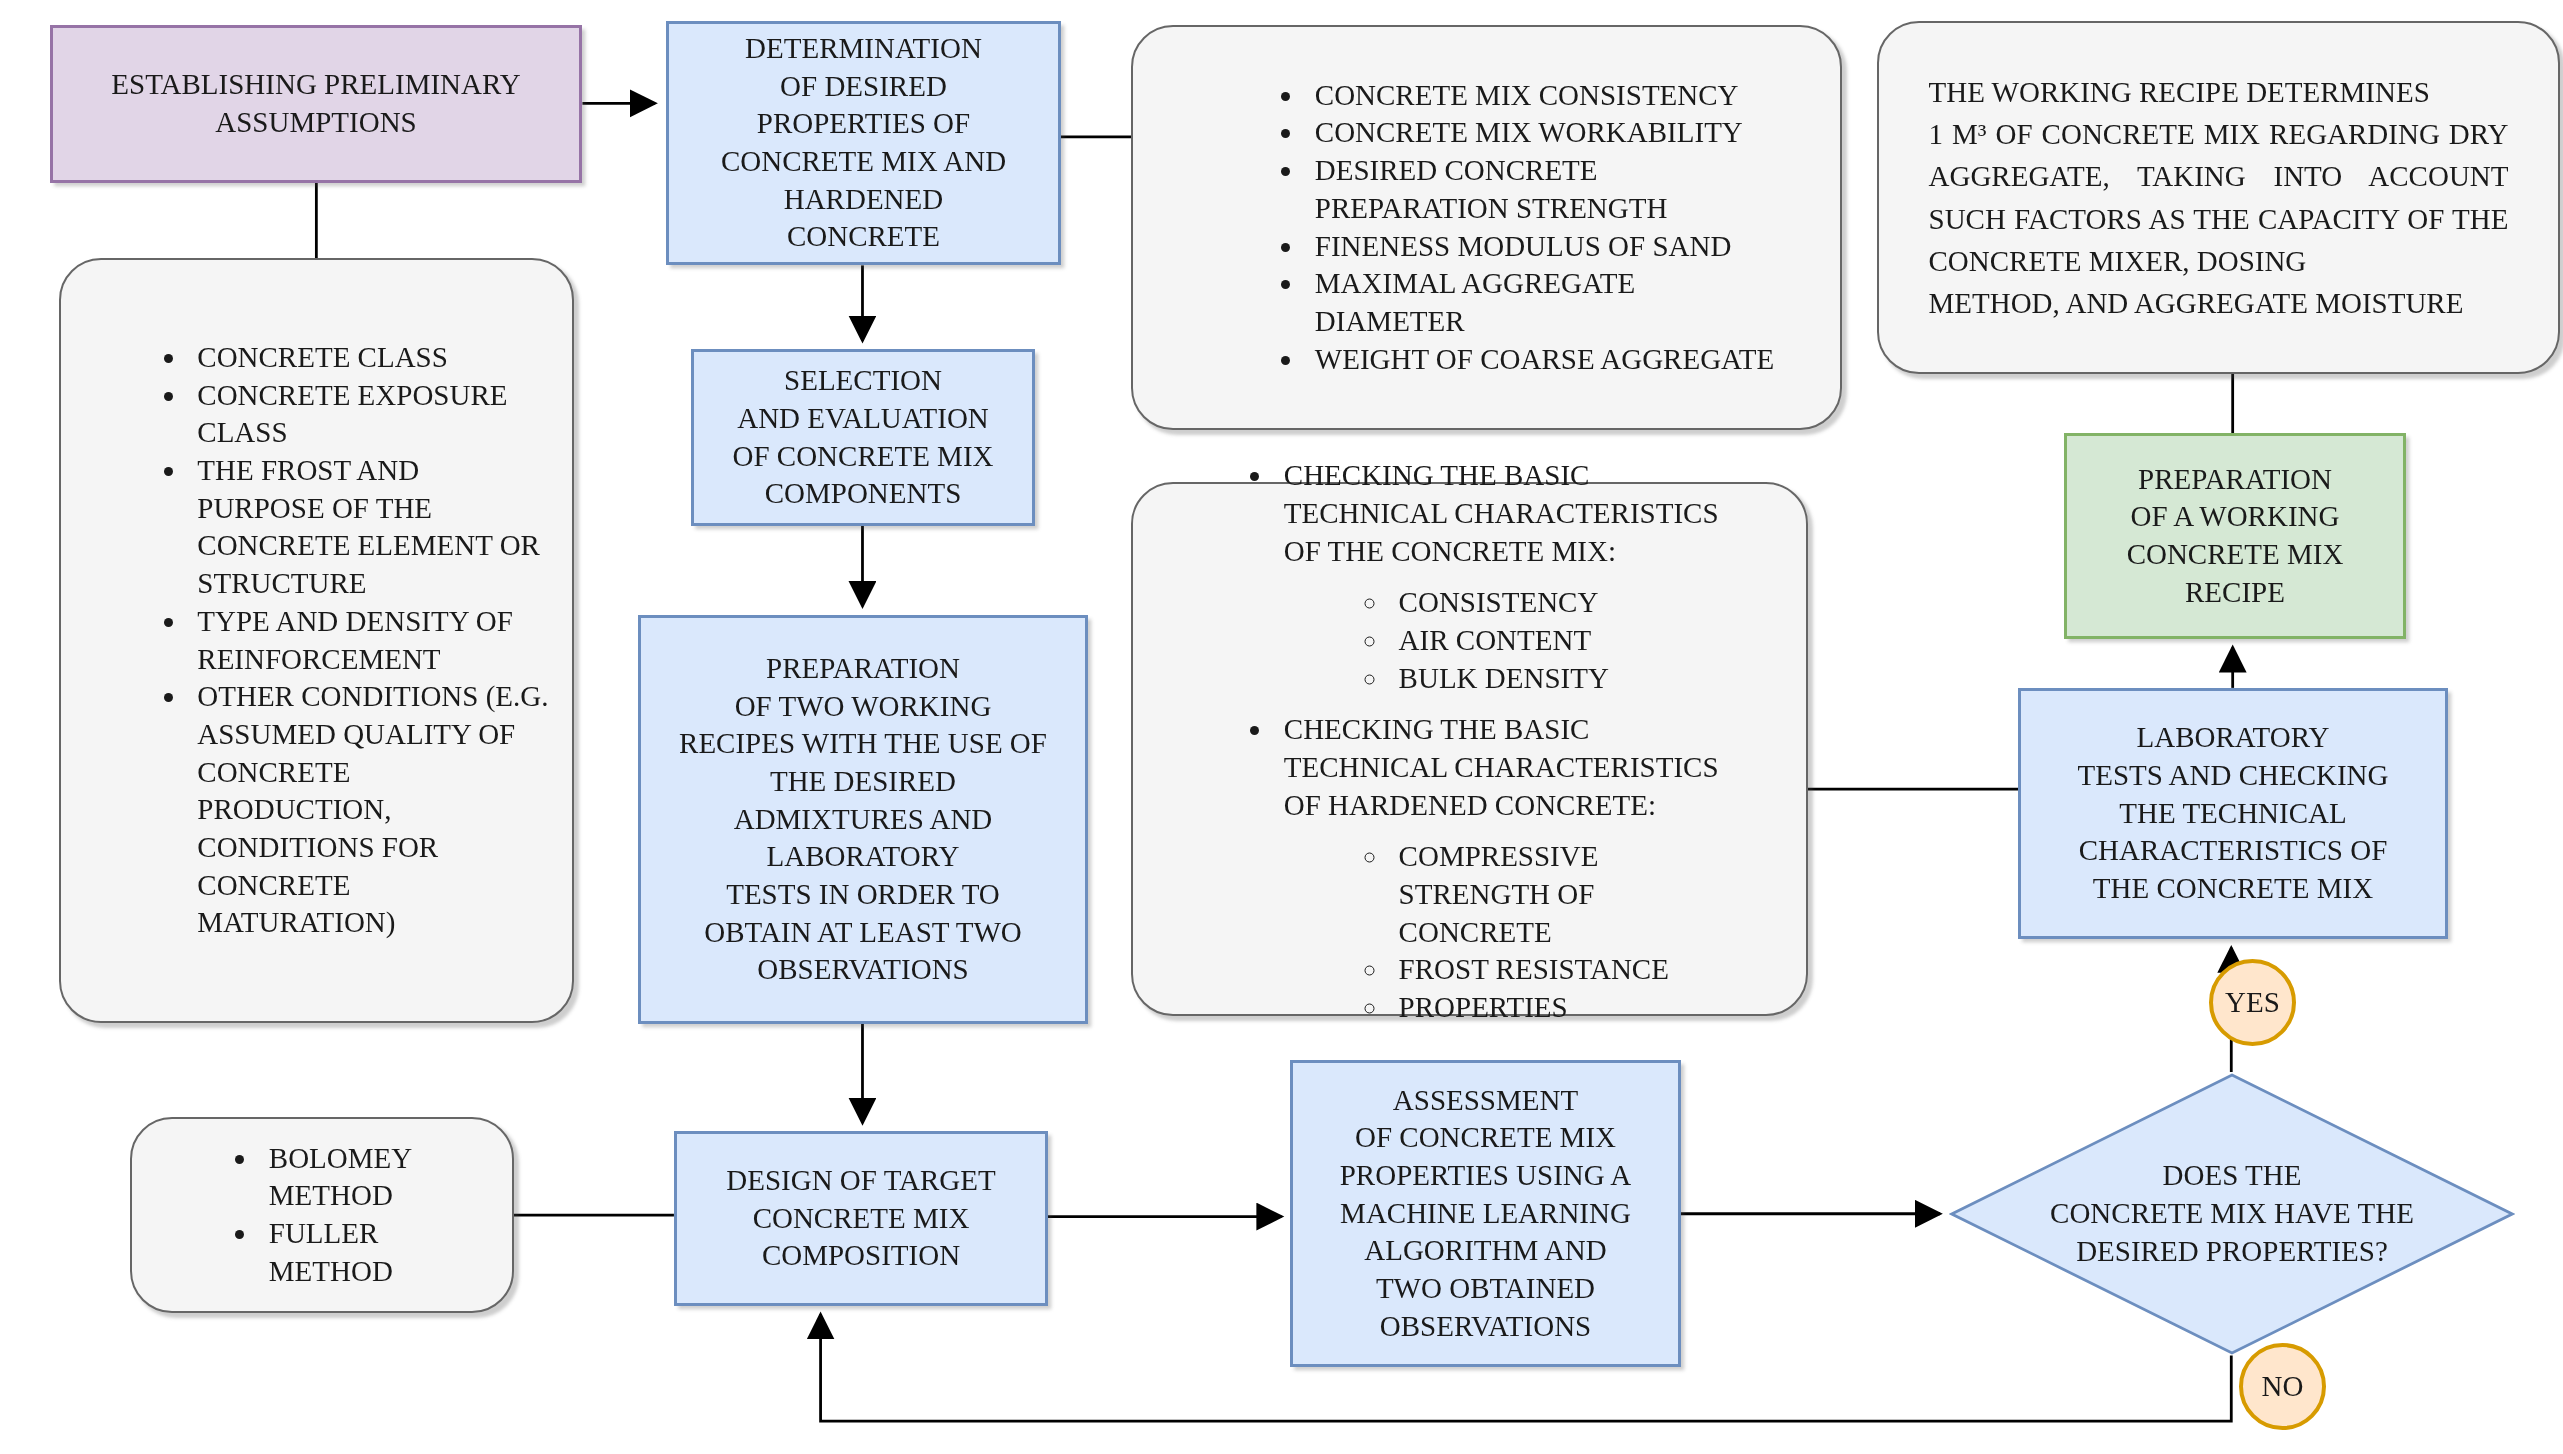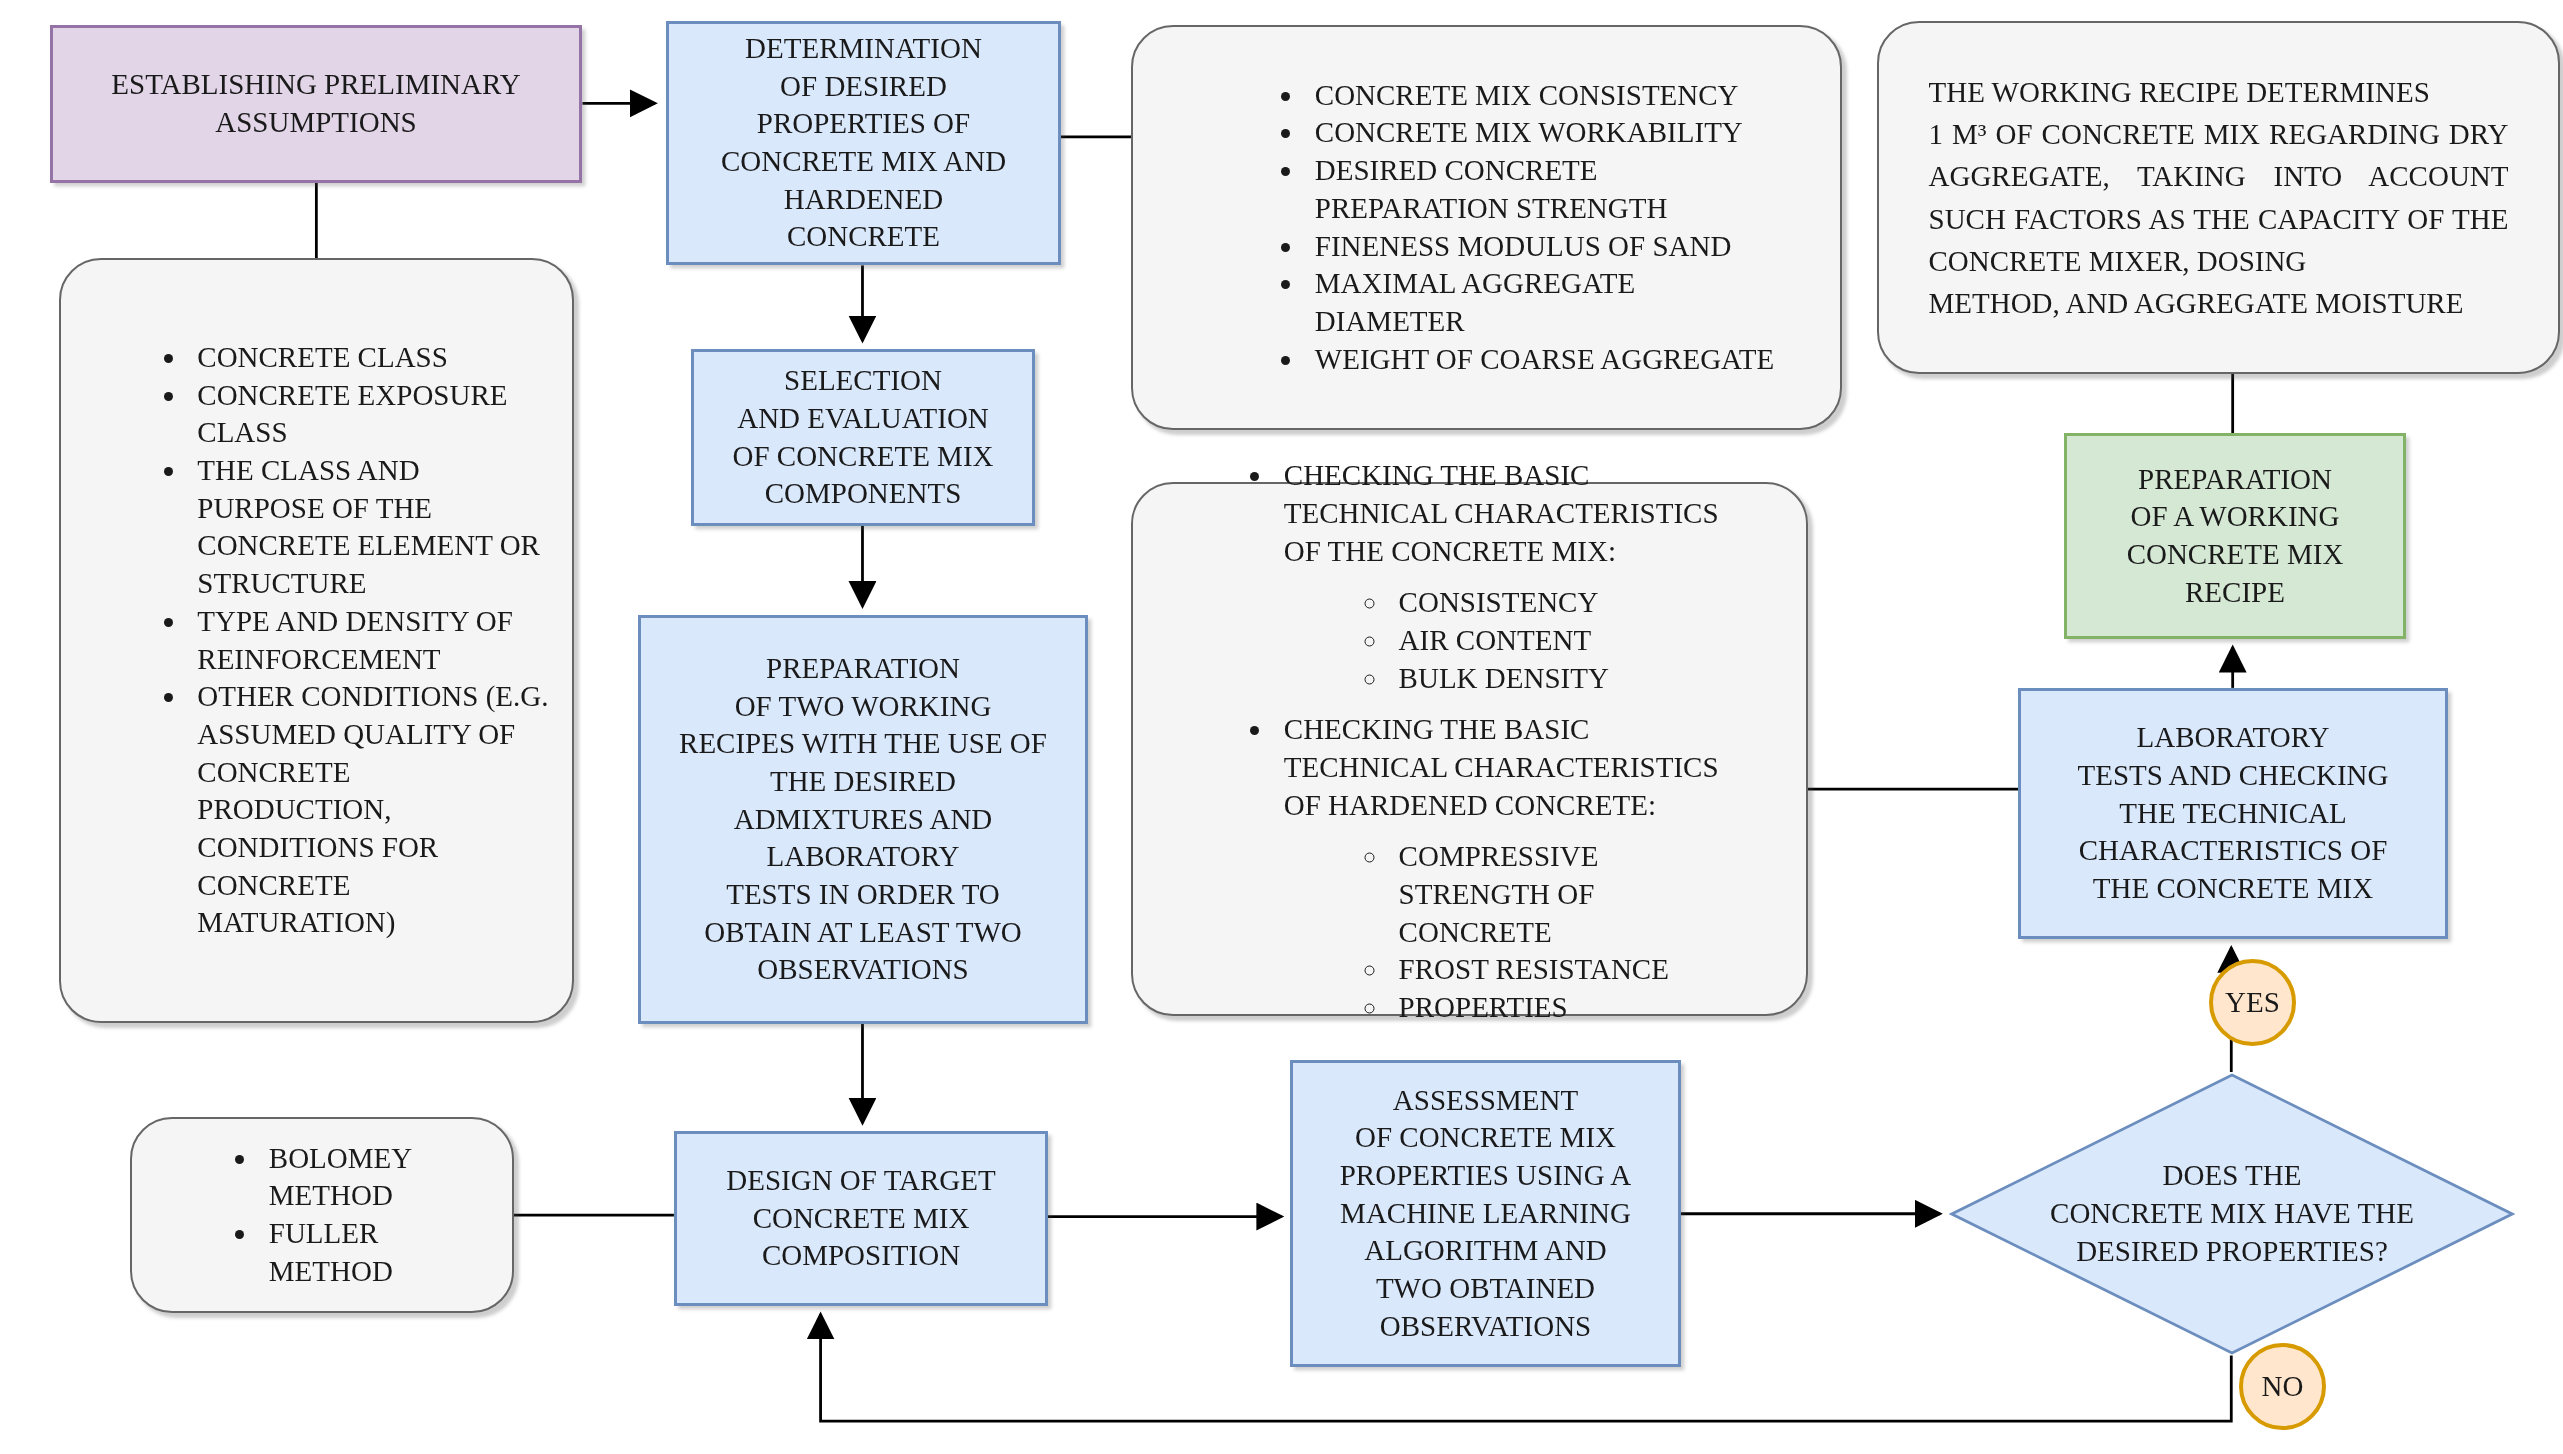--- a/index.html
+++ b/index.html
@@ -87,21 +87,21 @@
         <li>THE WORKING RECIPE DETERMINES</li>
         <li>1 M³ OF CONCRETE MIX REGARDING DRY AGGREGATE, TAKING INTO ACCOUNT SUCH FACTORS AS THE CAPACITY OF THE CONCRETE MIXER, DOSING</li>
         <li>METHOD, AND AGGREGATE MOISTURE</li>
       </ul>
   </div>
 
   <div class="node note shadow note-preliminary" style="left:59px;top:258px;width:515px;height:765px;">
     <ul>
         <li>CONCRETE CLASS</li>
         <li>CONCRETE EXPOSURE CLASS</li>
-        <li>THE CLASS AND PURPOSE OF THE CONCRETE ELEMENT OR STRUCTURE</li>
+        <li>THE FROST AND PURPOSE OF THE CONCRETE ELEMENT OR STRUCTURE</li>
         <li>TYPE AND DENSITY OF REINFORCEMENT</li>
         <li>OTHER CONDITIONS (E.G. ASSUMED QUALITY OF CONCRETE PRODUCTION, CONDITIONS FOR CONCRETE MATURATION)</li>
       </ul>
   </div>
 
   <div class="node process shadow pre" style="left:691px;top:349px;width:344px;height:177px;">SELECTION
 AND EVALUATION
 OF CONCRETE MIX
 COMPONENTS</div>
 

